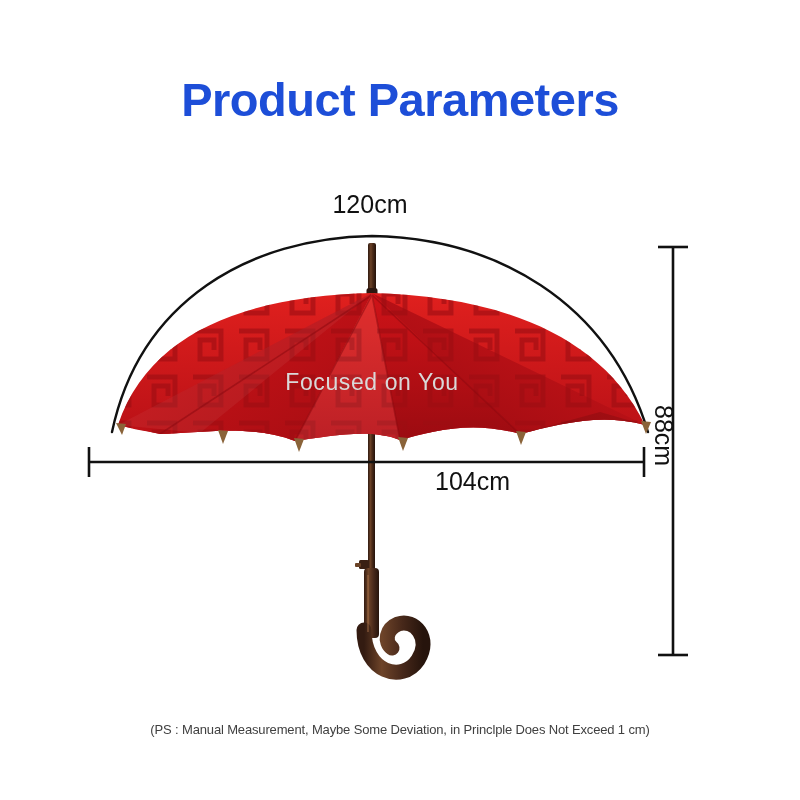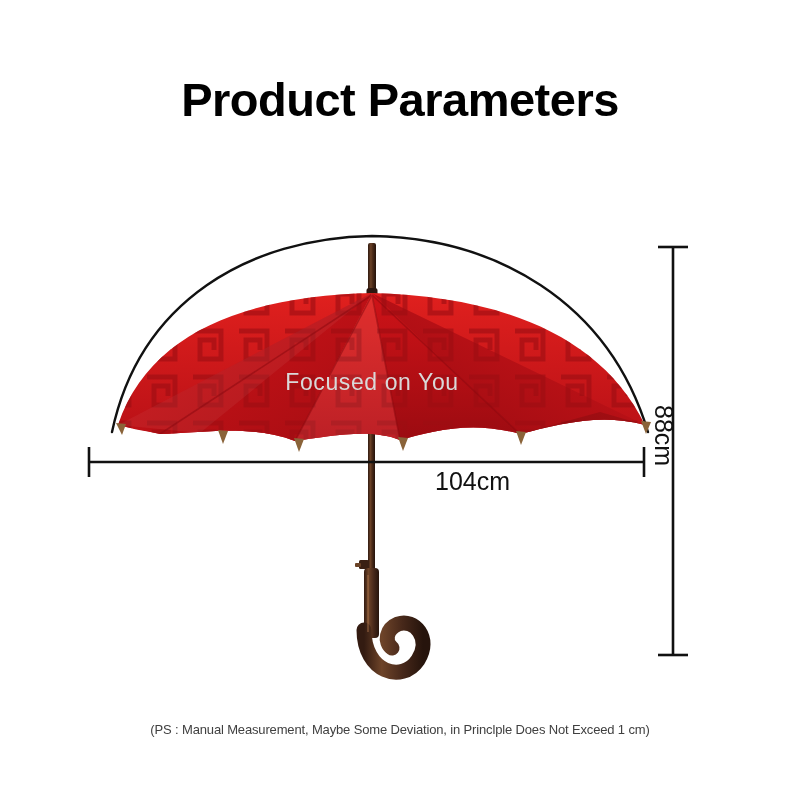--- a/index.html
+++ b/index.html
@@ -22,21 +22,21 @@
   
   #page-title {
     position: absolute;
     left: 0;
     top: 72px;
     width: 800px;
     text-align: center;
     font-size: 47px;
     font-weight: 700;
     letter-spacing: -0.5px;
-    color: #000000;
+    color: #1d4ed8;
     font-family: "Liberation Sans", sans-serif;
   }
 
   
   #footnote {
     position: absolute;
     left: 0;
     top: 722px;
     width: 800px;
     text-align: center;
@@ -206,20 +206,21 @@
       <line x1="644" y1="447" x2="644" y2="477"></line>
     </g>
 
     <g stroke="#111111" stroke-width="2.6" stroke-linecap="butt">
       <line x1="673" y1="246" x2="673" y2="656"></line>
       <line x1="658" y1="247" x2="688" y2="247"></line>
       <line x1="658" y1="655" x2="688" y2="655"></line>
     </g>
   </svg>
 
+  <div class="dim-label" id="label-arc">120cm</div>
 
   <div class="dim-label" id="label-width">104cm</div>
 
   <div class="dim-label" id="label-height">88cm</div>
 
   <div id="footnote">(PS : Manual Measurement, Maybe Some Deviation, in Princlple Does Not Exceed 1 cm)</div>
 
 </div>
 
 </body></html>

